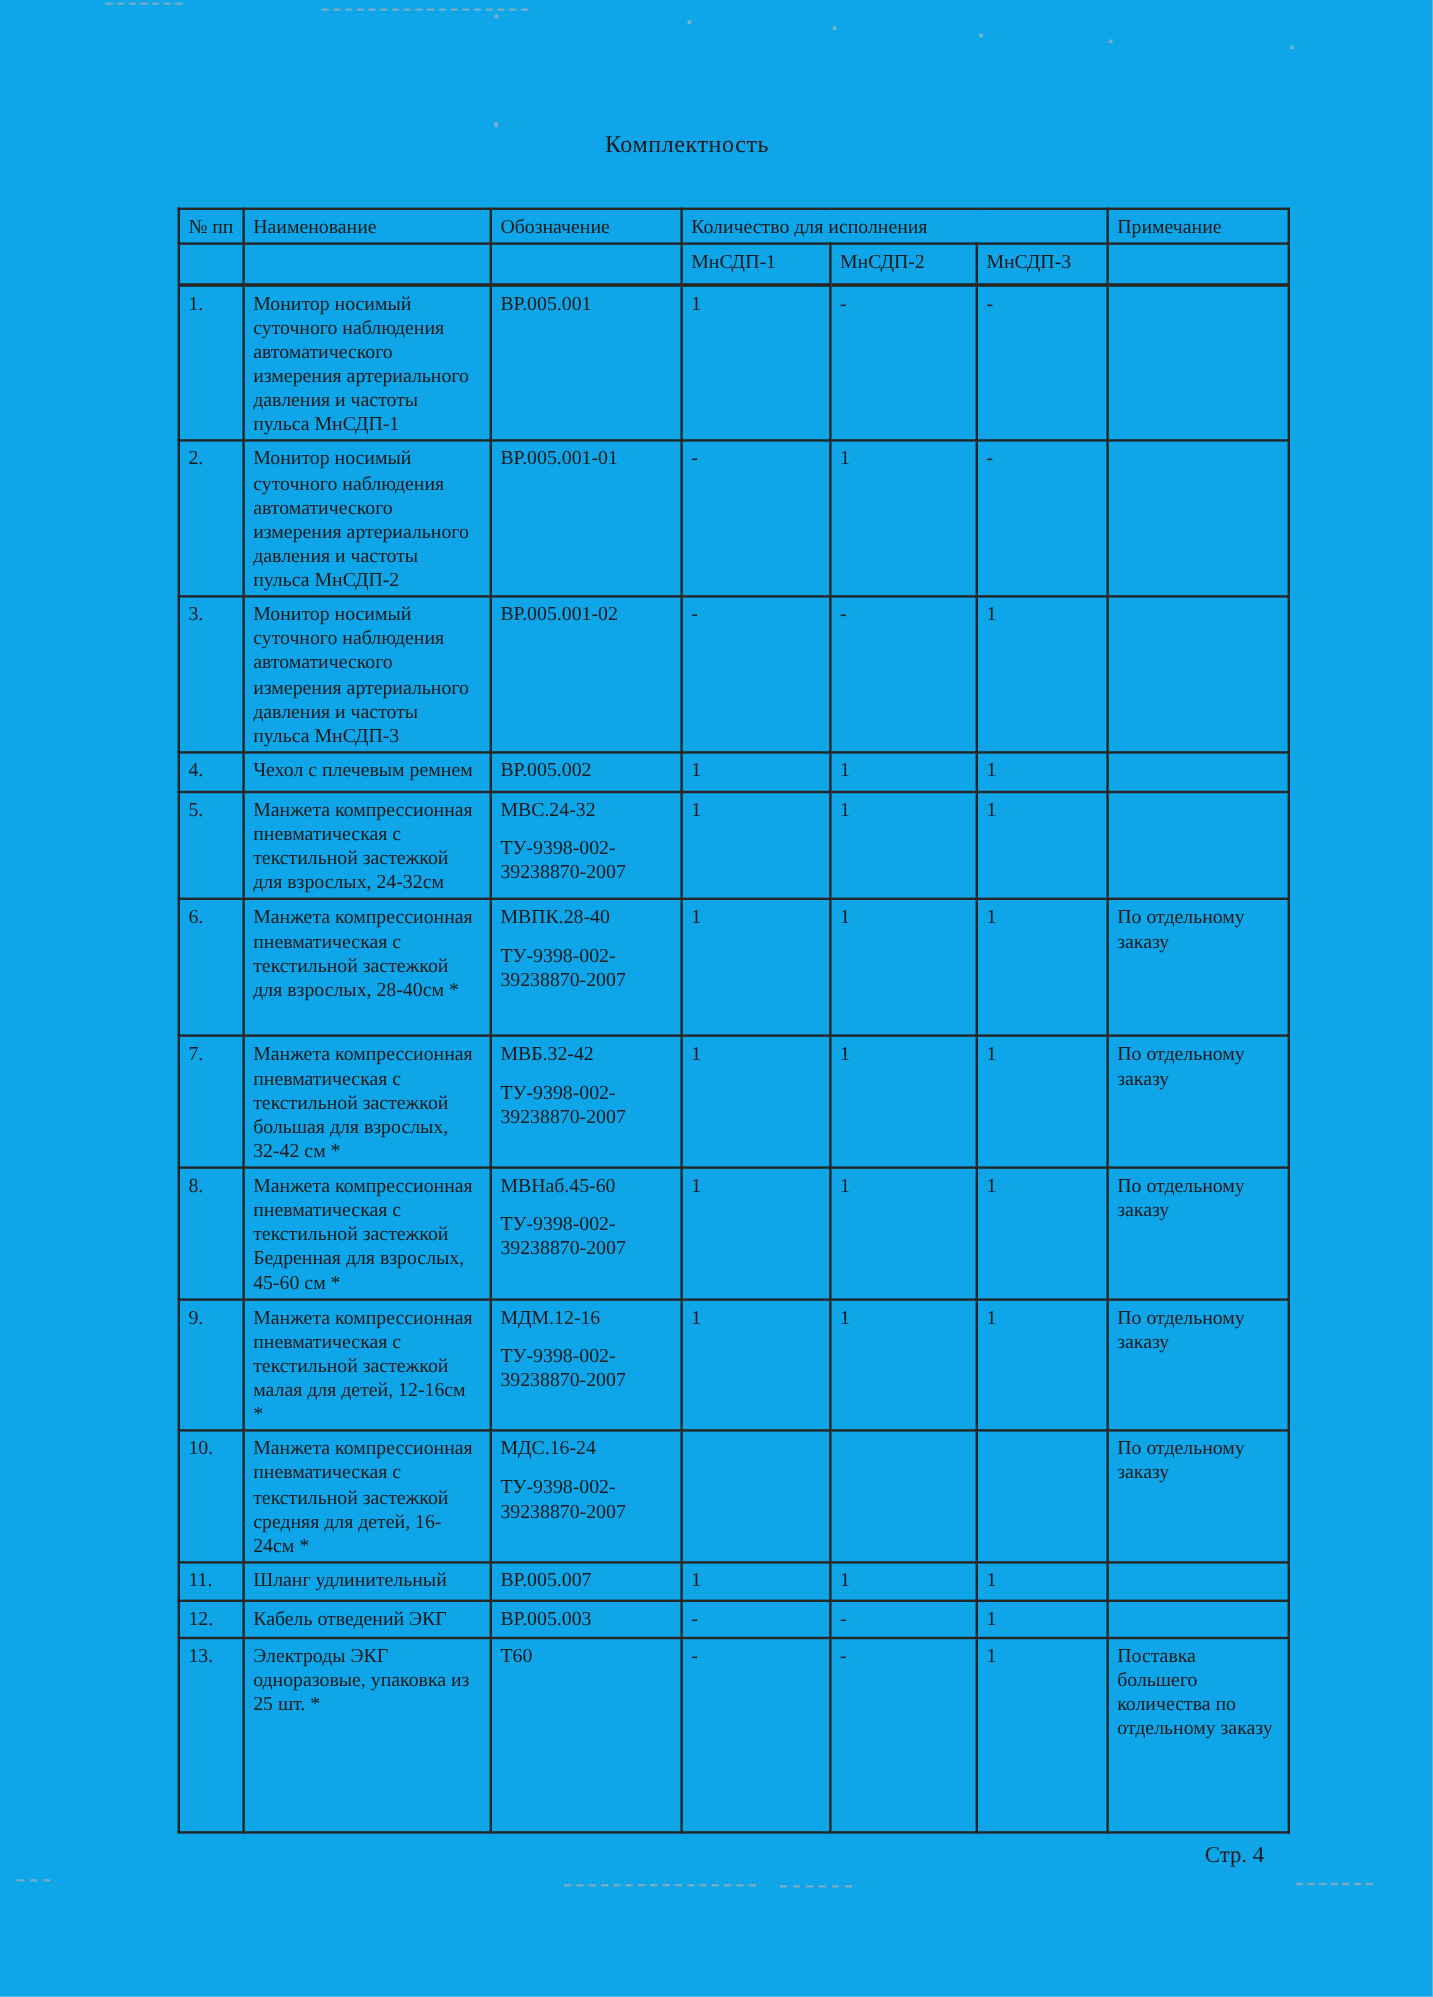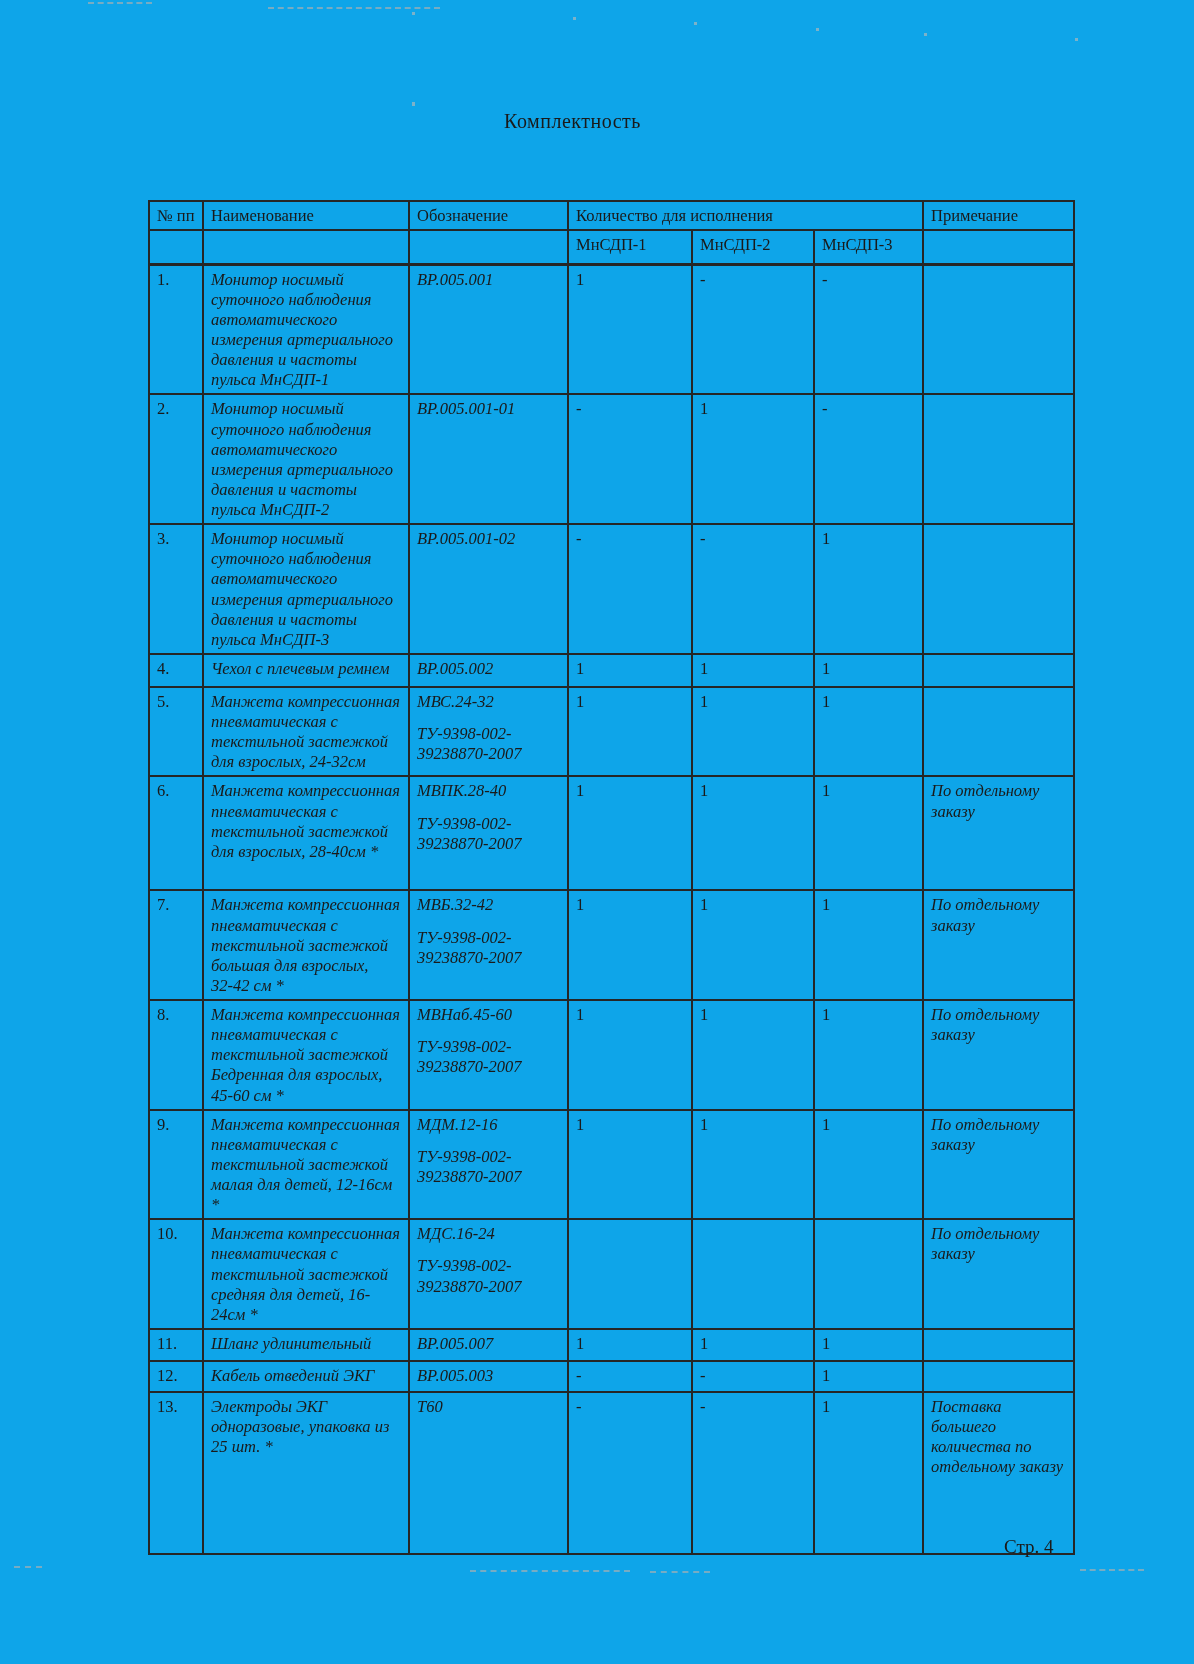--- a/index.html
+++ b/index.html
@@ -18,40 +18,40 @@
   .title {
     position: absolute;
     left: 148px; top: 110px; width: 925px;
     text-align: center;
     font-size: 20px;
     letter-spacing: 0.5px;
   }
   .title span { position: relative; left: -38px; }
   table.doc {
     position: absolute;
-    left: 148px; top: 200px;
+    left: 148px; top: 173px;
     width: 925px;
     border-collapse: collapse;
     table-layout: fixed;
     font-size: 16.5px;
     line-height: 1.22;
   }
   table.doc th, table.doc td {
     border: 2px solid #262626;
     vertical-align: top;
     padding: 4px 6px 3px 7px;
     font-weight: normal;
     text-align: left;
     overflow: hidden;
   }
   table.doc thead tr.hr2 th { border-bottom-width: 3px; margin-top: 44px; }
-  td.c-name, td.c-note, .pre { white-space: pre-line; font-style: italic; }
+  td.c-name, td.c-note, .pre { white-space: pre-line; }
   td.c-num { padding-left: 6px; }
   td.c-q { text-align: center; }
-  .tu { margin-top: 12px; white-space: pre-line; font-style: italic; }
+  .tu { margin-top: 12px; white-space: pre-line; }
   .footer {
     position: absolute;
     left: 1004px; top: 1536px;
     font-size: 19px;
   }
   
   .art { position: absolute; background: #b9b9b9; opacity: .65; }
   .art.dash { background: none; border-top: 2px dashed #b0b0b0; }
 </style>
 </head>

